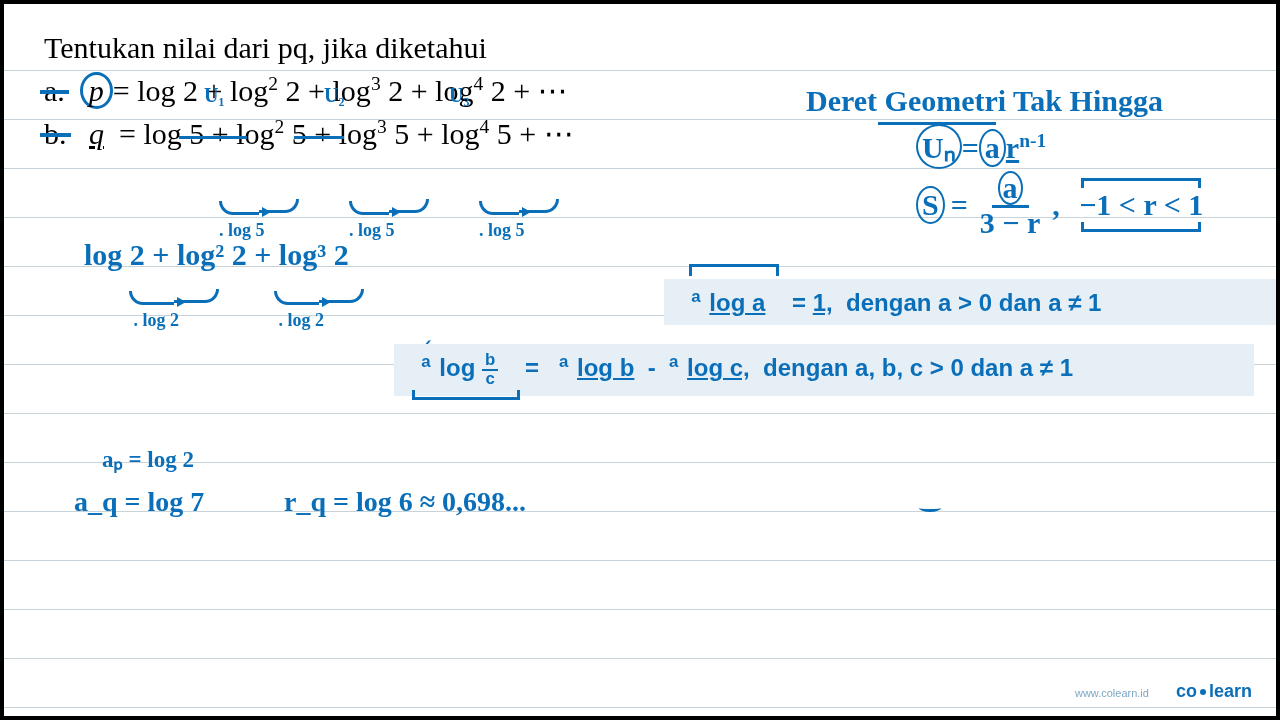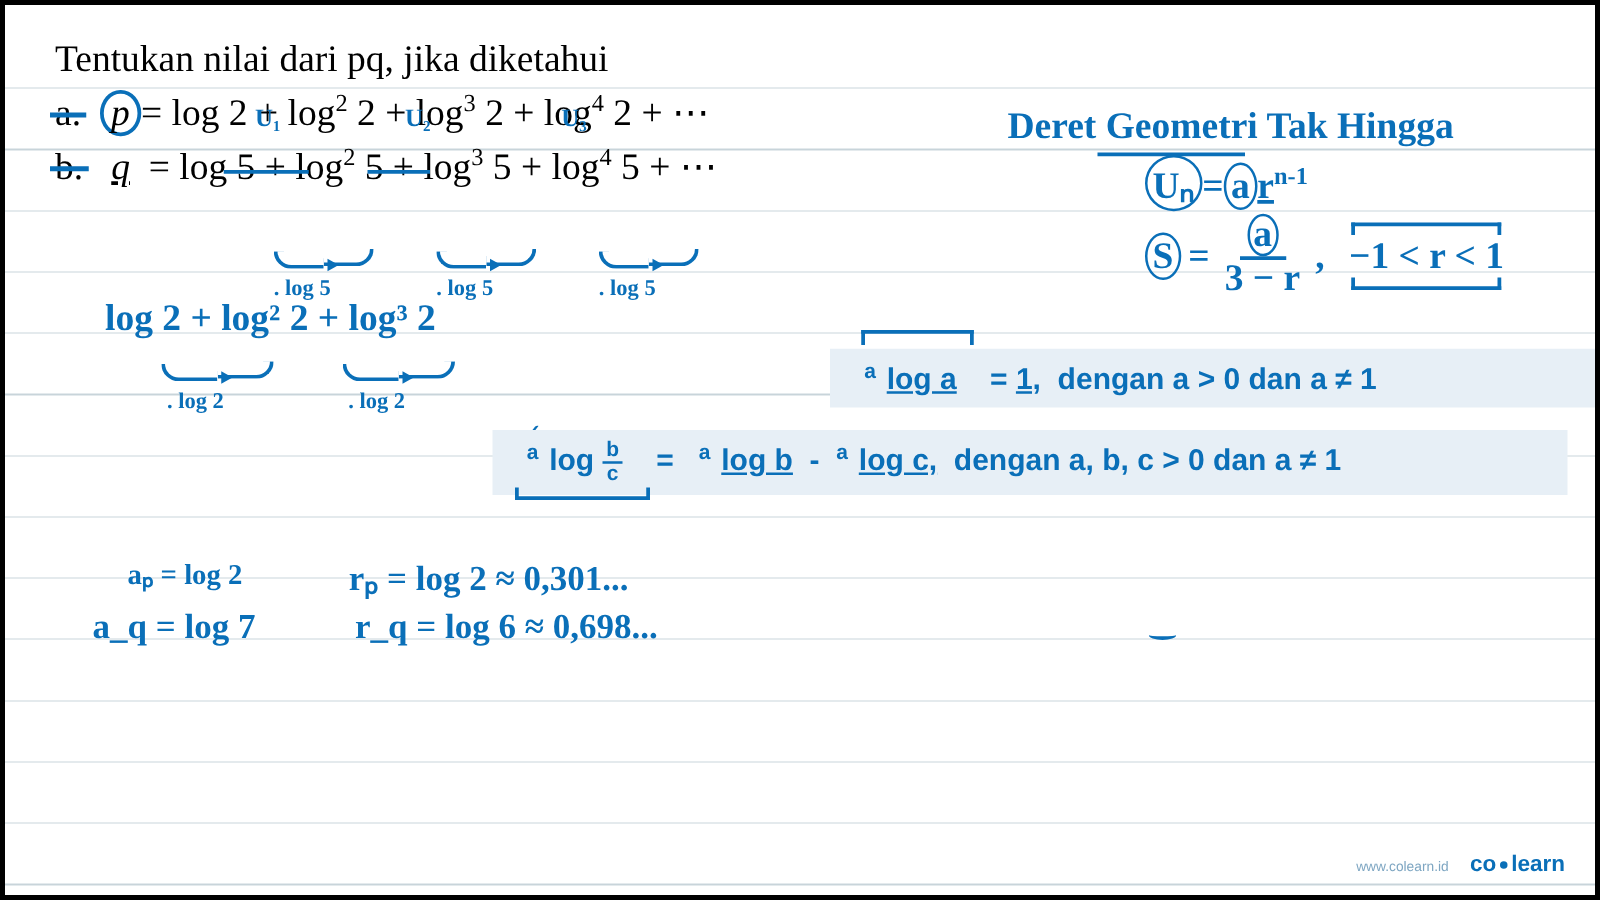--- a/index.html
+++ b/index.html
@@ -75,21 +75,21 @@
   .formula-box .frac .num { border-bottom: 2px solid #0a6fb8; padding: 0 3px; }
   .formula-box .frac .den { padding: 0 3px; }
 
   .watermark {
     position: absolute;
     right: 24px; bottom: 14px;
     font-family: Arial, sans-serif;
     color: #0a6fb8;
     font-size: 18px;
   }
-  .watermark .small { font-size: 11px; color: #7ea6c2; margin-right: 12px; }
+  .watermark .small { font-size: 11px; color: #7ea6c2; margin-right: 22px; }
   .watermark .dot { display:inline-block; width:6px; height:6px; background:#0a6fb8; border-radius:50%; vertical-align: middle; margin: 0 3px; }
 
   .hand-line { position:absolute; font-size: 30px; }
   .hand-small { font-size: 18px; }
 
   .under-brace-r {
     display:inline-block; border-bottom: 3px solid #0a6fb8; border-right: 3px solid #0a6fb8;
     border-bottom-right-radius: 14px; height: 14px;
   }
   .under-brace-l {
@@ -227,21 +227,20 @@
     <span class="pre">a</span>
     <span class="ul">log c,</span>&nbsp;
     <span>dengan a, b, c  &gt; 0 dan a ≠ 1</span>
   </div>
   <div class="hand" style="position:absolute; left:408px; top:386px;">
     <span class="under-bracket" style="height:10px; width:108px; padding:0; display:block;"></span>
   </div>
 
   <div class="hand hand-line" style="left:54px; top:438px; font-size:23px;margin-left:44px;">aₚ = log 2</div>
   <div class="hand hand-line" style="left:70px; top:482px; font-size:28px;">a_q = log 7</div>
-  <div class="hand hand-line" style="left:275px; top:438px; font-size:28px;">rₚ = log 2 ≈ 0,301...</div>
   <div class="hand hand-line" style="left:280px; top:482px; font-size:28px;">r_q = log 6 ≈ 0,698...</div>
 
   <div class="hand" style="position:absolute; left:915px; top:500px; width:22px; height:8px; border-bottom:3px solid #0a6fb8; border-radius:50%;"></div>
 
   <div class="watermark">
     <span class="small">www.colearn.id</span>
     <b>co</b><span class="dot"></span><b>learn</b>
   </div>
 
 </div>

